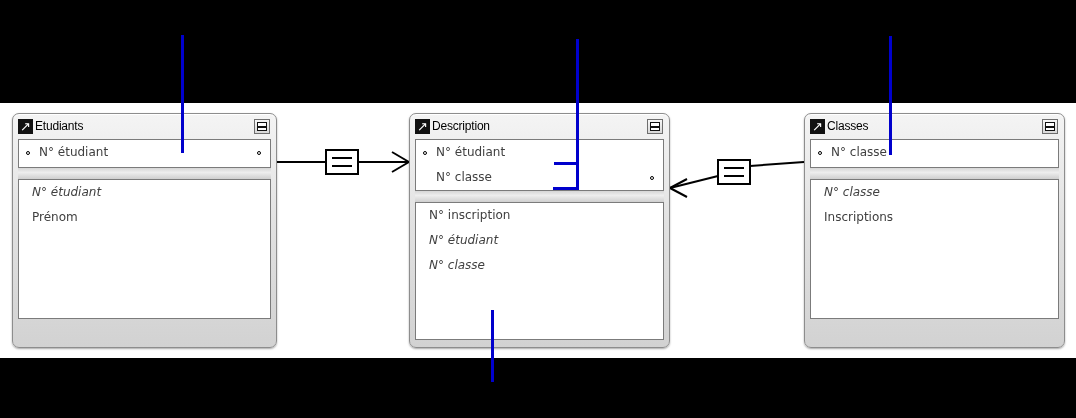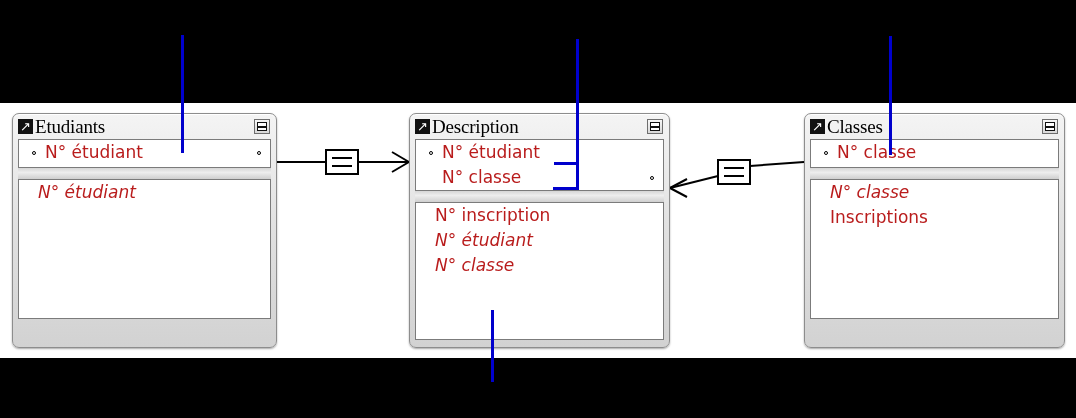--- a/index.html
+++ b/index.html
@@ -55,26 +55,26 @@
     display: inline-block;
     background: #111111;
     color: #ffffff;
     font-size: 13px;
     line-height: 15px;
     text-align: center;
     font-family: "DejaVu Sans", sans-serif;
   }
 
   .tb-title {
-    font-size: 19px;
+    font-size: 12px;
     color: #000000;
     letter-spacing: -0.2px;
     white-space: nowrap;
     line-height: 19px;
-    font-family: Liberation Serif, serif;
+    font-family: Liberation Sans, sans-serif;
   }
 
   .tb-collapse-icon {
     position: absolute;
     right: 6px;
     top: 5px;
     width: 16px;
     height: 15px;
     background: linear-gradient(to bottom, #f8f8f8, #d8d8d8);
     border: 1px solid #6e6e6e;
@@ -112,26 +112,25 @@
   .separator {
     height: 11px;
     margin: 0 5px;
     background: linear-gradient(to bottom, #d6d6d6 0%, #eeeeee 40%, #cfcfcf 100%);
   }
 
   .row {
     height: 25px;
     line-height: 25px;
     position: relative;
-    font-size: 17px;
-    color: #b91c1c;
+    font-size: 12px;
+    color: #404040;
     padding-left: 20px;
     white-space: nowrap;
     box-sizing: border-box;
-    margin-left: 6px;
   }
   .row.italic { font-style: italic; }
   .fieldbox .row { padding-left: 13px; }
 
   .bullet-left {
     position: absolute;
     left: 7px;
     top: 50%;
     margin-top: -2px;
     width: 4px;
@@ -226,20 +225,23 @@
       <span class="bullet-left"></span>
       <span>N° étudiant</span>
       <span class="bullet-right"></span>
     </div>
   </div>
   <div class="separator"></div>
   <div class="fieldbox">
     <div class="row italic">
       <span>N° étudiant</span>
     </div>
+    <div class="row">
+      <span>Prénom</span>
+    </div>
   </div>
 </div>
 
 <div class="entity" id="ent-inscriptions">
   <div class="titlebar">
     <span class="tb-arrow-icon">↗</span>
     <span class="tb-title">Description</span>
     <span class="tb-collapse-icon">
         <i></i>
       </span>

